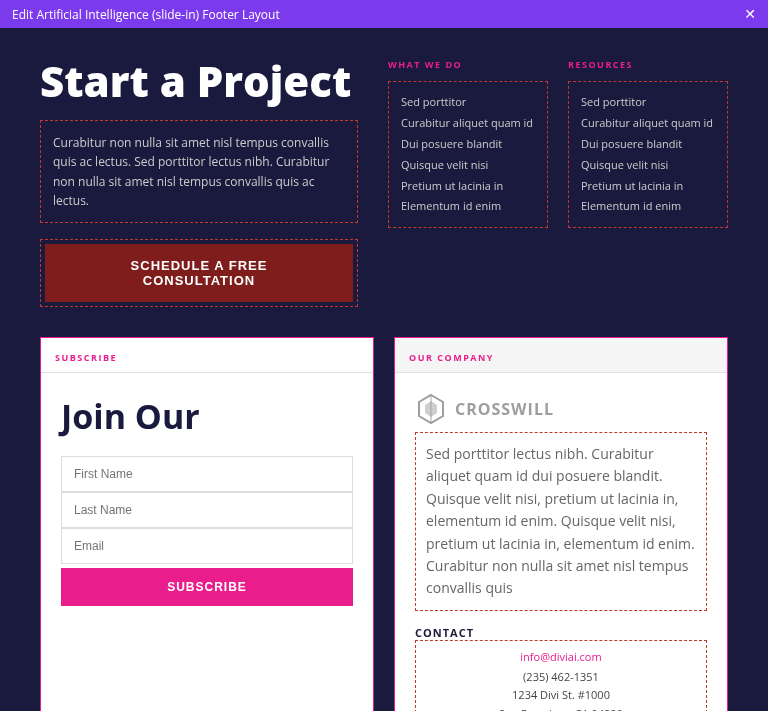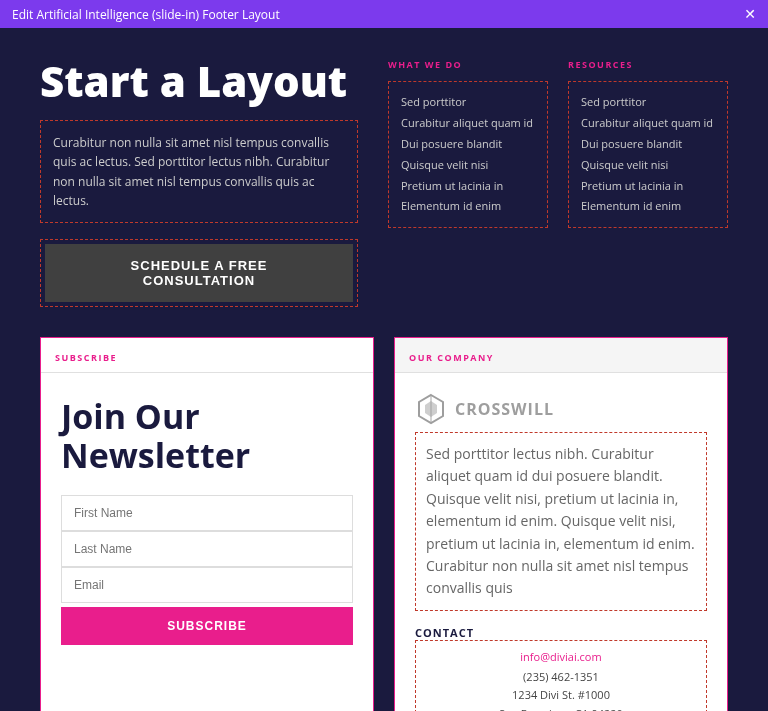--- a/index.html
+++ b/index.html
@@ -57,21 +57,21 @@
     }
     .hero-description {
       color: #ccc;
       font-size: 12px;
       line-height: 1.6;
       border: 1px dashed #c0392b;
       padding: 12px;
       margin-bottom: 16px;
     }
     .cta-button {
-      background: #404040;
+      background: #7f1d1d;
       color: white;
       border: none;
       padding: 14px 28px;
       font-size: 13px;
       font-weight: 700;
       letter-spacing: 1px;
       cursor: pointer;
       display: inline-block;
     }
     .cta-wrapper {
@@ -228,21 +228,21 @@
 
 <div class="title-bar">
   <span>Edit Artificial Intelligence (slide-in) Footer Layout</span>
   <button class="title-bar-close">✕</button>
 </div>
 
 <div class="main-content">
 
   <div class="hero-section">
     <div class="hero-left">
-      <h1 class="hero-title">Start a Layout</h1>
+      <h1 class="hero-title">Start a Project</h1>
       <p class="hero-description">Curabitur non nulla sit amet nisl tempus convallis quis ac lectus. Sed porttitor lectus nibh. Curabitur non nulla sit amet nisl tempus convallis quis ac lectus.</p>
       <div class="cta-wrapper">
         <button class="cta-button">SCHEDULE A FREE CONSULTATION</button>
       </div>
     </div>
 
     <div class="hero-right">
 
       <div class="info-column">
         <div class="info-column-title">WHAT WE DO</div>
@@ -272,21 +272,20 @@
 
   <div class="bottom-section">
 
     <div class="subscribe-card">
       <div class="card-header">
         <span class="card-header-label">SUBSCRIBE</span>
       </div>
       <div class="subscribe-body">
         <div class="newsletter-title">
           <span>Join Our</span><br>
-          <span>Newsletter</span>
         </div>
         <input class="form-input" type="text" placeholder="First Name" style="">
         <input class="form-input" type="text" placeholder="Last Name" style="">
         <input class="form-input" type="email" placeholder="Email" style="">
         <button class="subscribe-btn">SUBSCRIBE</button>
       </div>
     </div>
 
     <div class="company-card">
       <div class="card-header">

